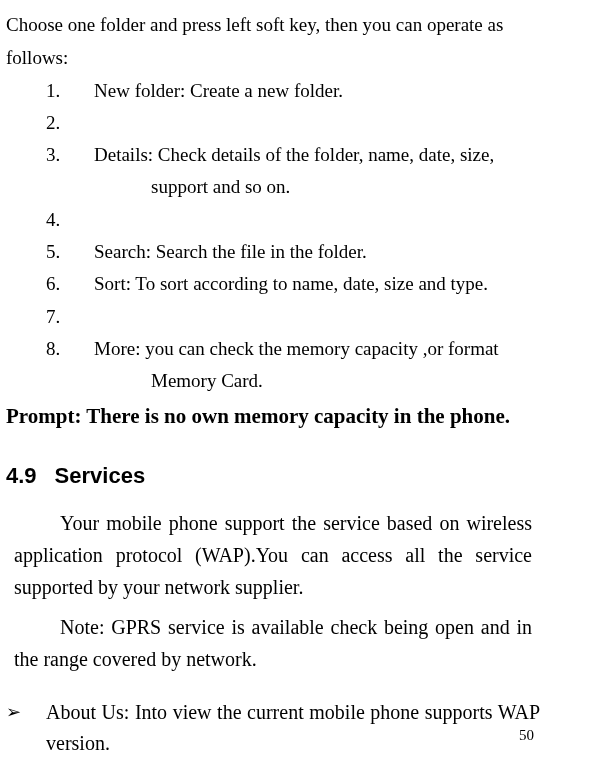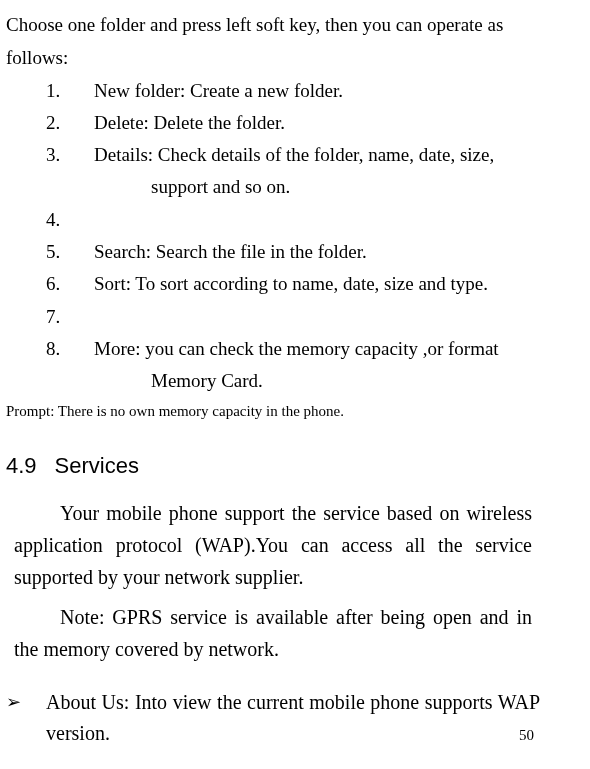--- a/index.html
+++ b/index.html
@@ -42,28 +42,28 @@
     padding-left: 40px;
     box-sizing: content-box;
   }
   .oli-text {
     flex: 1;
   }
   .oli-cont {
     padding-left: 145px;
   }
   .prompt {
-    font-size: 15px;
-    font-weight: normal;
+    font-size: 21px;
+    font-weight: bold;
     line-height: 1.7;
     margin-top: 2px;
   }
   .section-heading {
     font-family: Arial, Helvetica, sans-serif;
-    font-weight: normal;
+    font-weight: bold;
     font-size: 22px;
     margin-top: 28px;
     margin-bottom: 18px;
   }
   .sec-num {
     display: inline-block;
     margin-right: 18px;
   }
   .body-para {
     font-size: 20px;
@@ -111,21 +111,20 @@
   <ul class="ol">
     <li>
       <div class="oli-row1">
         <span class="oli-num">1.</span>
         <span class="oli-text">New folder: Create a new folder.</span>
       </div>
     </li>
     <li>
       <div class="oli-row1">
         <span class="oli-num">2.</span>
-        <span class="oli-text">Delete: Delete the folder.</span>
       </div>
     </li>
     <li>
       <div class="oli-row1">
         <span class="oli-num">3.</span>
         <span class="oli-text">Details: Check details of the folder, name, date, size,</span>
       </div>
       <div class="oli-cont">support and so on.</div>
     </li>
     <li>
@@ -159,21 +158,21 @@
     </li>
   </ul>
 
   <div class="prompt">Prompt: There is no own memory capacity in the phone.</div>
 
   <div class="section-heading">
     <span class="sec-num">4.9</span><span>Services</span>
   </div>
 
   <p class="body-para">Your mobile phone support the service based on wireless application protocol (WAP).You can access all the service supported by your network supplier.</p>
-  <p class="body-para">Note: GPRS service is available after being open and in the memory covered by network.</p>
+  <p class="body-para">Note: GPRS service is available check being open and in the range covered by network.</p>
 
   <div class="bullet-block">
     <div class="bullet">
       <span class="bullet-mark">➢</span>
       <span class="bullet-text">About Us: Into view the current mobile phone supports WAP version.</span>
     </div>
   </div>
 
   <div class="page-number">50</div>
 </div>

